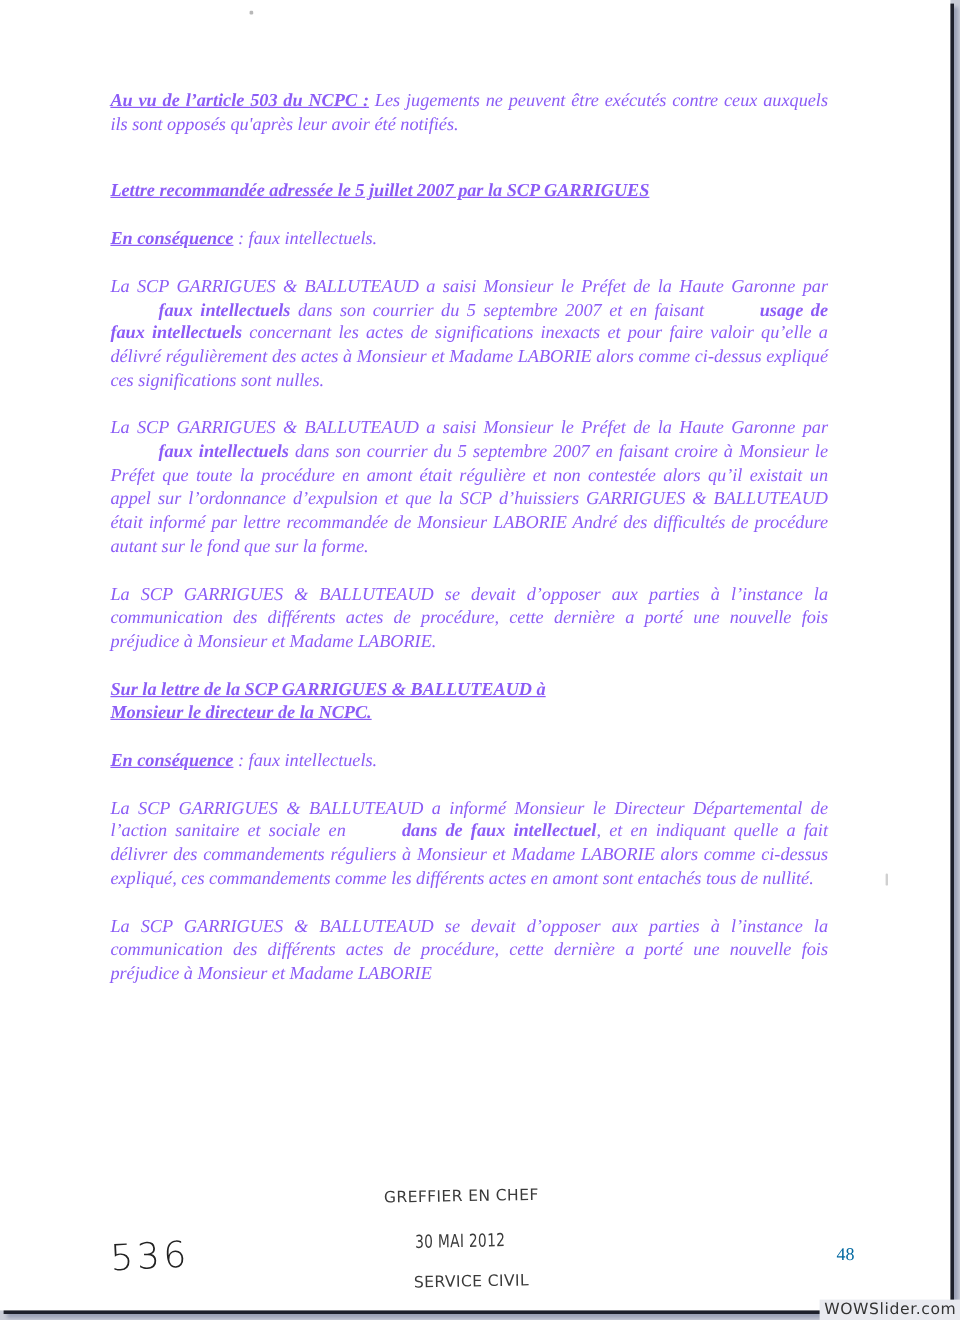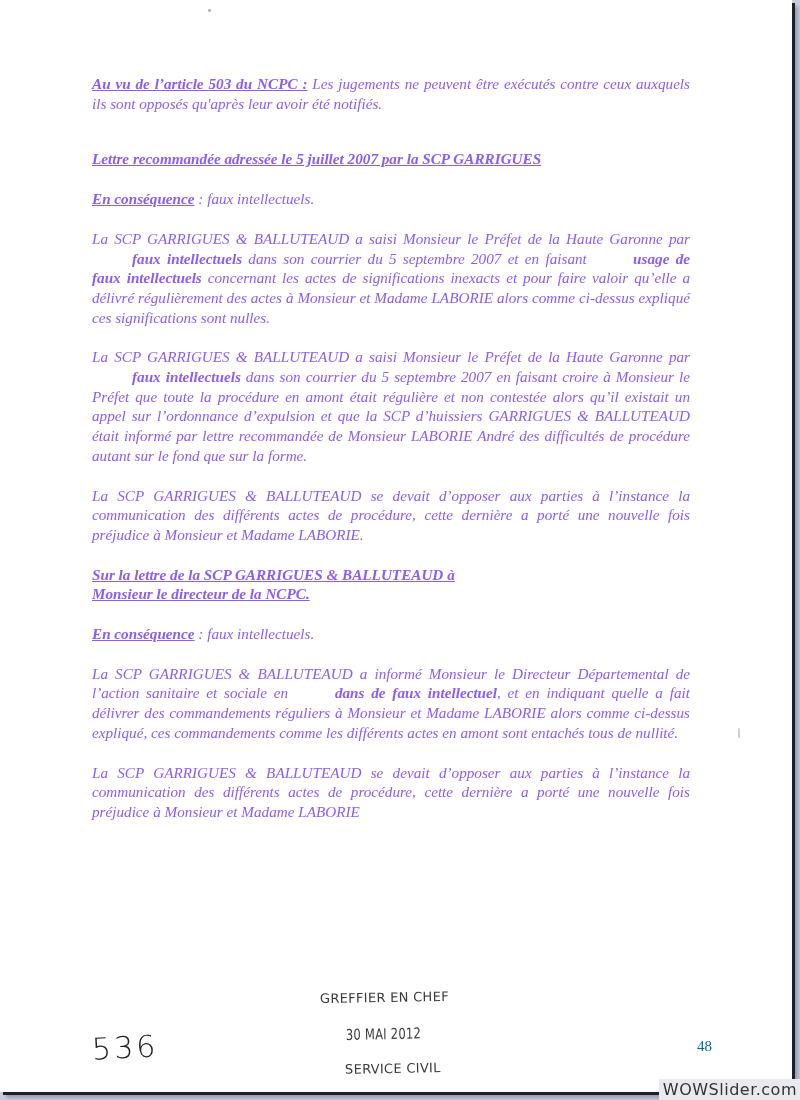--- a/index.html
+++ b/index.html
@@ -76,21 +76,21 @@
     font-family: "Liberation Serif", serif;
     font-size: 15px;
     color: #0369a1;
     margin-left: 24px;
   }
   .watermark {
     position: absolute;
     right: 0;
     bottom: 0;
     font-family: "DejaVu Sans", sans-serif;
-    font-size: 16px;
+    font-size: 13px;
     color: #333;
     background: #e9eaf0;
     padding: 1px 3px 1px 4px;
     letter-spacing: 0.5px;
   }
   .speck {
     position: absolute;
     background: #b8b8b8;
     border-radius: 1px;
   }

